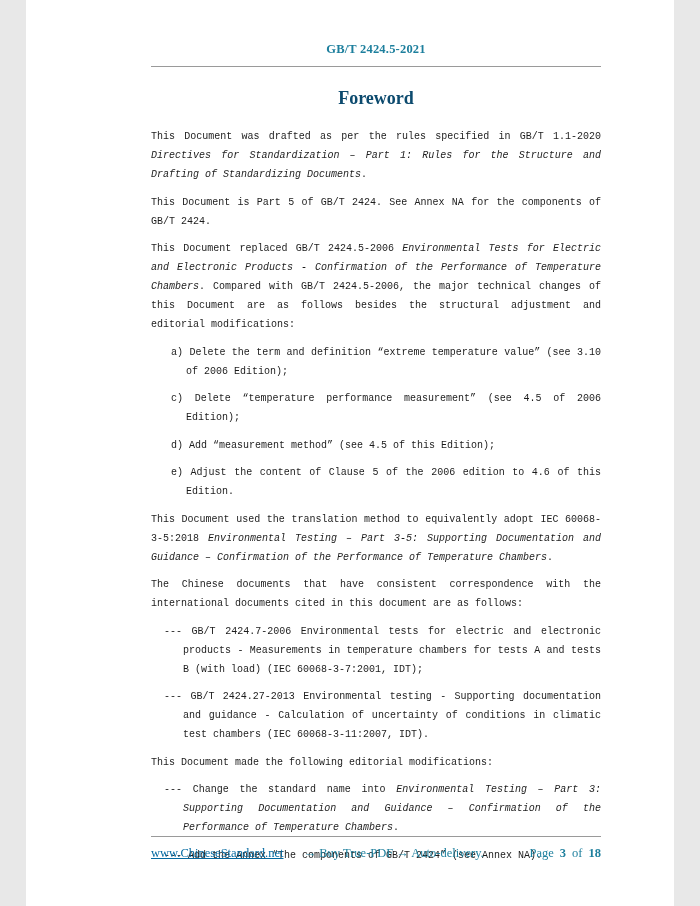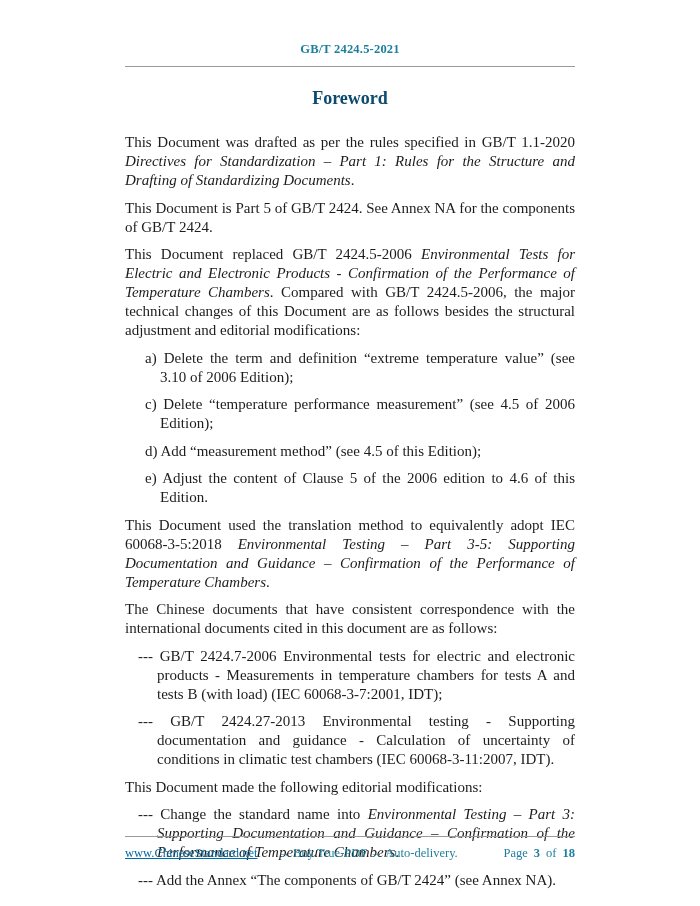--- a/index.html
+++ b/index.html
@@ -1,18 +1,18 @@
 <!DOCTYPE html>
 <html><head>
 <meta charset="utf-8">
 <style>
   html, body { margin: 0; padding: 0; background: #e8e8e8; }
   .page {
     position: relative;
-    width: 700px;
+    width: 648px;
     height: 906px;
     margin: 0 auto;
     background: #ffffff;
     font-family: "Liberation Serif", serif;
     color: #1c1c1c;
     overflow: hidden;
   }
   .doc-header {
     position: absolute;
     top: 42px; left: 125px; width: 450px;
@@ -31,23 +31,24 @@
     position: absolute;
     top: 88px; left: 125px; width: 450px;
     margin: 0;
     text-align: center;
     font-size: 18px;
     font-weight: bold;
     color: #0c4a6e;
   }
   .content {
     position: absolute;
-    top: 133px; left: 125px; width: 450px;
-    font-size: 15px;
+    top: 127px; left: 125px; width: 450px;
+    font-size: 10px;
     line-height: 19px;
+    font-family: Liberation Mono, monospace;
   }
   .block { margin: 0 0 8.5px 0; text-align: justify; }
   .block.paragraph { padding-left: 0; }
   .block.letter-item { padding-left: 35px; text-indent: -15px; }
   .block.dash-item  { padding-left: 32px; text-indent: -19px; }
   .it { font-style: italic; }
   .footer-rule {
     position: absolute;
     top: 836px; left: 125px; width: 450px;
     border-top: 1px solid #9a9a9a;

